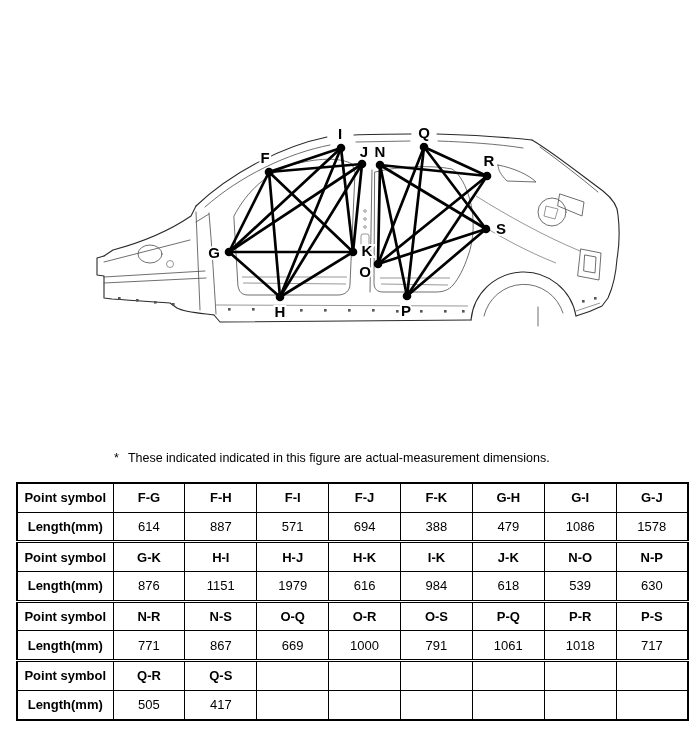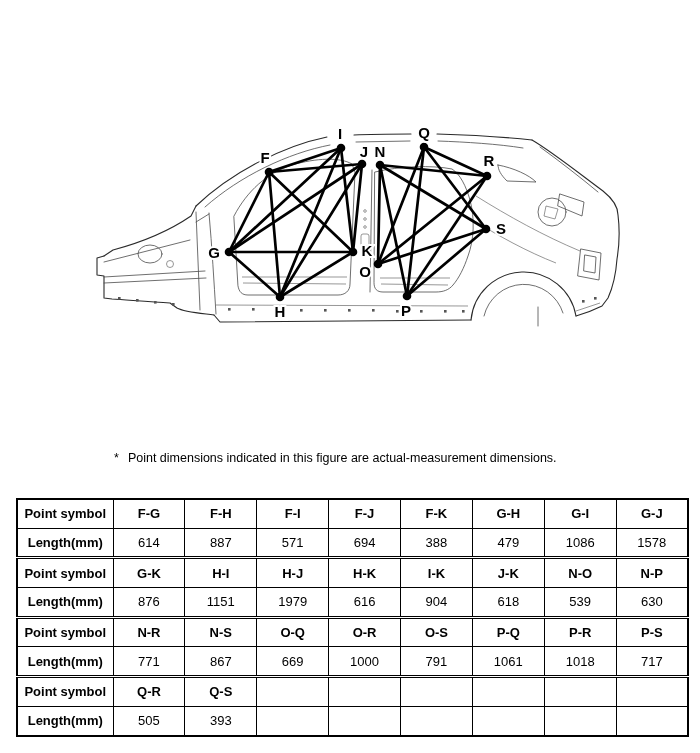--- a/index.html
+++ b/index.html
@@ -9,21 +9,21 @@
   .sketch{fill:none;stroke:#2a2a2a;stroke-width:1.1;stroke-linejoin:round;stroke-linecap:round;}
   .sketch2{fill:none;stroke:#4a4a4a;stroke-width:.8;stroke-linejoin:round;stroke-linecap:round;}
   .sketch3{fill:none;stroke:#6a6a6a;stroke-width:.7;}
   .weld{fill:#555;stroke:none;}
   .mline{stroke:#000;stroke-width:2.7;stroke-linecap:round;}
   .mdot{fill:#000;stroke:none;}
   .mlabel{font-family:"Liberation Sans",sans-serif;font-size:15px;font-weight:bold;
           text-anchor:middle;fill:#000;paint-order:stroke;stroke:#fff;stroke-width:4px;}
   .note{position:absolute;left:114px;top:451px;font-size:12.5px;line-height:15px;
         display:flex;gap:9px;white-space:nowrap;}
-  table.dims{position:absolute;left:16px;top:498px;width:673px;border-collapse:collapse;
+  table.dims{position:absolute;left:16px;top:482px;width:673px;border-collapse:collapse;
              table-layout:fixed;font-size:13px;border:2px solid #000;}
   table.dims th,table.dims td{border:1px solid #000;height:27.7px;text-align:center;
              vertical-align:middle;padding:0;overflow:hidden;white-space:nowrap;}
   table.dims th{font-weight:bold;}
   table.dims td.sym{font-weight:bold;}
   table.dims tr.sep th,table.dims tr.sep td{border-top:3px double #000;}
 </style>
 </head>
 <body>
 
@@ -155,21 +155,21 @@
         <text x="365" y="277" class="mlabel">O</text>
         <text x="406" y="316" class="mlabel">P</text>
         <text x="424" y="138" class="mlabel">Q</text>
         <text x="489" y="166" class="mlabel">R</text>
         <text x="501" y="234" class="mlabel">S</text>
       </g>
   </svg>
 
   <div class="note">
     <span>*</span>
-    <span>Point dimensions indicated in this figure are actual-measurement dimensions.</span>
+    <span>These indicated indicated in this figure are actual-measurement dimensions.</span>
   </div>
 
   <table class="dims">
     <colgroup>
       <col style="width:96px">
       <col>
         <col>
         <col>
         <col>
         <col>
@@ -210,21 +210,21 @@
           <td class="sym">J-K</td>
           <td class="sym">N-O</td>
           <td class="sym">N-P</td>
         </tr>
         <tr>
           <th>Length(mm)</th>
           <td>876</td>
           <td>1151</td>
           <td>1979</td>
           <td>616</td>
-          <td>904</td>
+          <td>984</td>
           <td>618</td>
           <td>539</td>
           <td>630</td>
         </tr>
         <tr class="sep">
           <th>Point symbol</th>
           <td class="sym">N-R</td>
           <td class="sym">N-S</td>
           <td class="sym">O-Q</td>
           <td class="sym">O-R</td>
@@ -251,21 +251,21 @@
           <td class="sym"></td>
           <td class="sym"></td>
           <td class="sym"></td>
           <td class="sym"></td>
           <td class="sym"></td>
           <td class="sym"></td>
         </tr>
         <tr>
           <th>Length(mm)</th>
           <td>505</td>
-          <td>393</td>
+          <td>417</td>
           <td></td>
           <td></td>
           <td></td>
           <td></td>
           <td></td>
           <td></td>
         </tr>
       </tbody>
   </table>
 </div>

